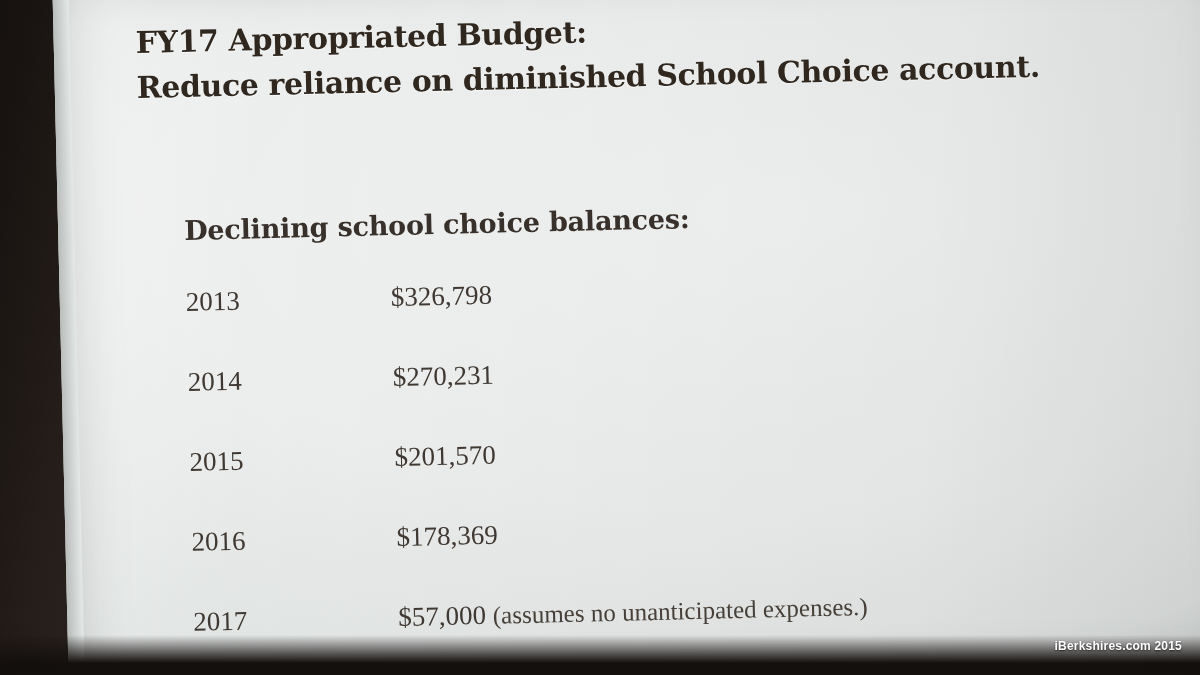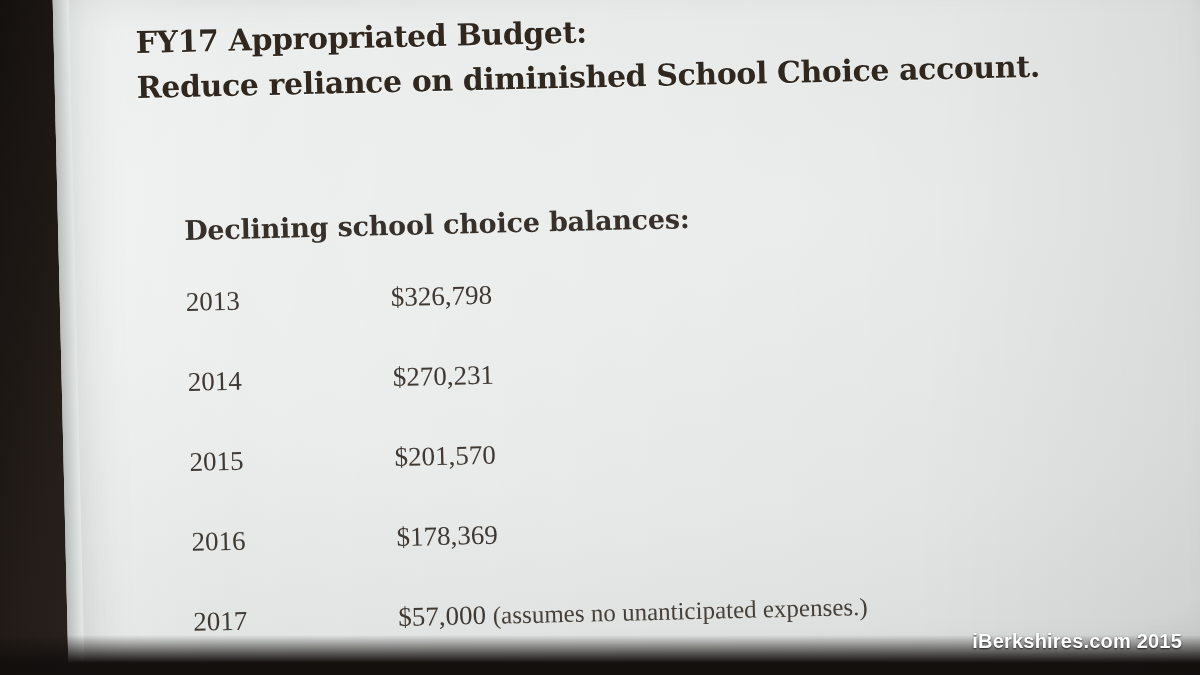--- a/index.html
+++ b/index.html
@@ -145,21 +145,21 @@
     font-size: 25px;
     color: #474039;
   }
 
   
   .credit {
     position: absolute;
     right: 18px;
     bottom: 22px;
     font-family: "Liberation Sans", sans-serif;
-    font-size: 20px;
+    font-size: 12px;
     font-weight: bold;
     color: #ffffff;
     text-shadow: 0 1px 2px rgba(0,0,0,0.75);
     letter-spacing: 0.2px;
   }
 
   
   .vignette {
     position: absolute;
     inset: 0;

